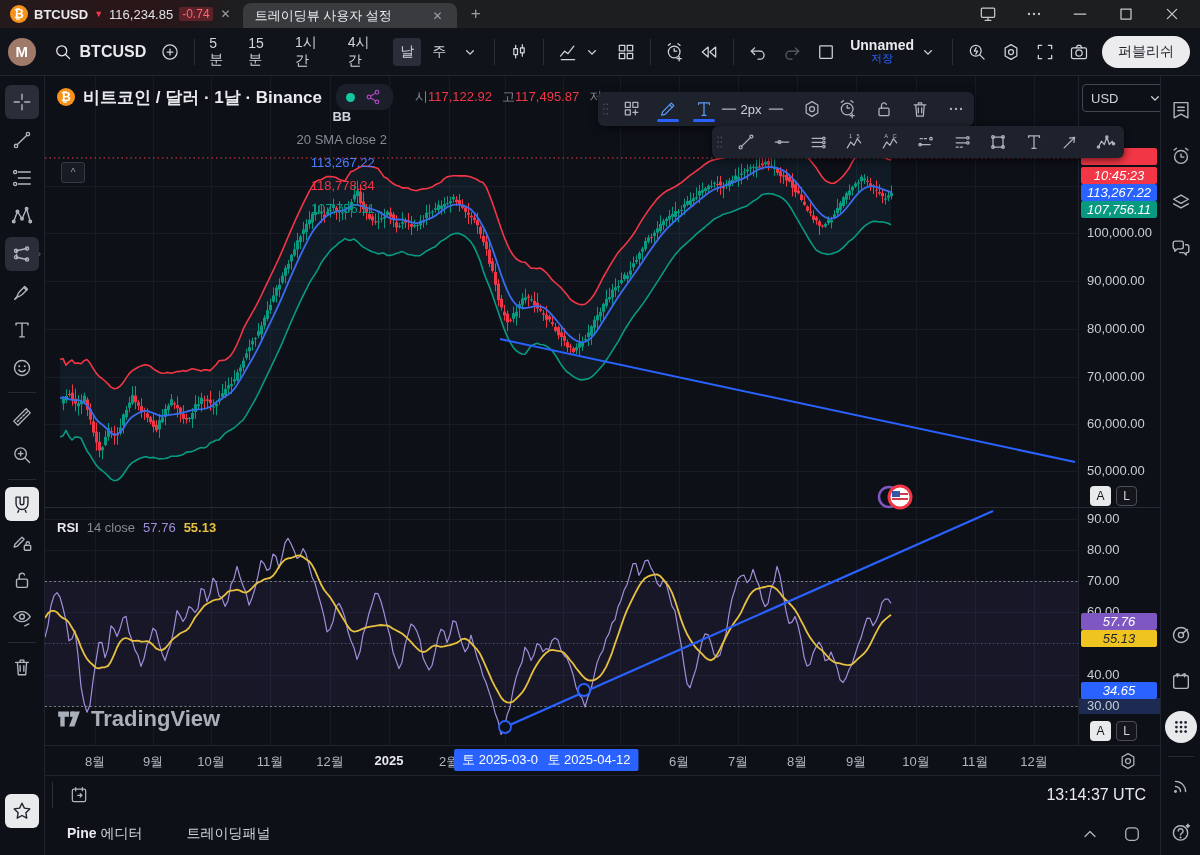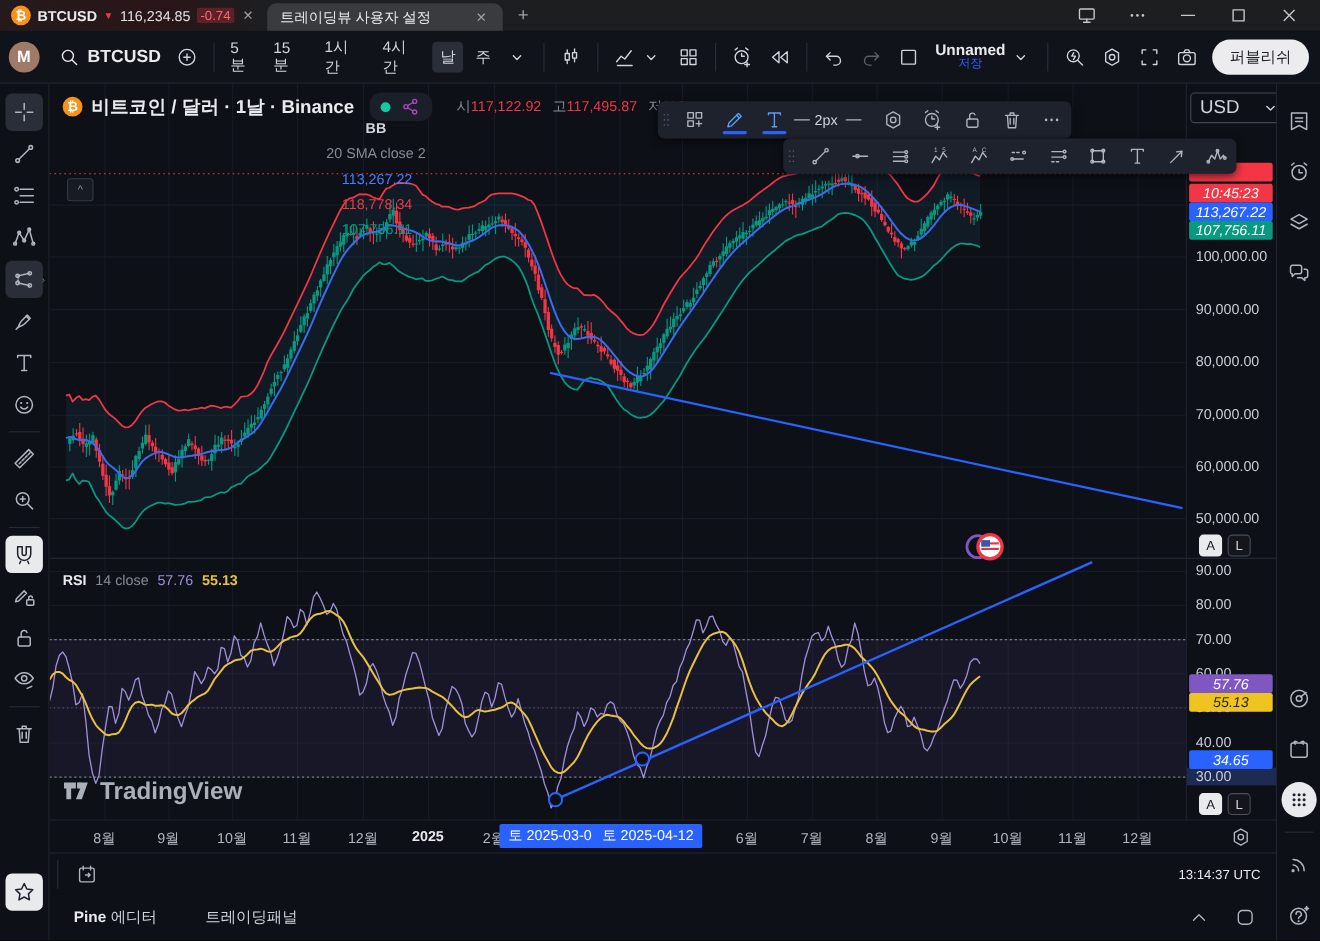--- a/index.html
+++ b/index.html
@@ -64,37 +64,37 @@
   
   .float-bar{background:#1e222d;border-radius:6px;box-shadow:0 2px 8px rgba(0,0,0,.6);display:flex;align-items:center;z-index:10;padding:0 0;}
   #float-row1{left:598px;top:92px;height:34px;}
   #float-row2{left:712px;top:126px;height:32px;}
   .fb-btn{width:36px;height:28px;display:flex;align-items:center;justify-content:center;color:#b2b5be;position:relative;}
   .fb-btn .usel{position:absolute;left:7px;bottom:1px;width:22px;height:3px;border-radius:2px;background:#2962ff;}
   .fb-btn.blue{color:#5b9cf6;}
   .fb-handle{color:#5a5e68;width:16px;display:flex;align-items:center;justify-content:center;}
   .fb-wtext{font-size:13px;color:#d1d4dc;margin-left:2px;}
   
-  #usd-dd{left:1082px;top:84px;width:74px;height:26px;border:1px solid #434651;border-radius:4px;display:flex;align-items:center;justify-content:space-between;padding:0 8px;font-size:17px;color:#d1d4dc;z-index:11;background:#0d1017;}
+  #usd-dd{left:1082px;top:84px;width:74px;height:26px;border:1px solid #434651;border-radius:4px;display:flex;align-items:center;justify-content:space-between;padding:0 8px;font-size:13px;color:#d1d4dc;z-index:11;background:#0d1017;}
   
   #price-axis{left:1078px;top:75px;width:82px;height:670px;border-left:1px solid #20242e;z-index:4;}
   .ax-lb{position:absolute;left:8px;font-size:13px;color:#c9ccd4;white-space:nowrap;}
   .badge{position:absolute;left:2px;width:76px;height:17px;border-radius:2px;color:#fff;font-size:13px;display:flex;align-items:center;justify-content:center;white-space:nowrap;font-style:italic;}
   .al-pair{position:absolute;display:flex;gap:5px;z-index:5;}
   .al-a{width:21px;height:20px;background:#e9eaec;color:#14161c;border-radius:4px;font-size:12px;display:flex;align-items:center;justify-content:center;}
   .al-l{width:21px;height:20px;background:#14161c;color:#d1d4dc;border:1px solid #4a4e59;border-radius:4px;font-size:12px;display:flex;align-items:center;justify-content:center;box-sizing:border-box;}
   #time-axis{left:45px;top:745px;width:1115px;height:30px;border-top:1px solid #20242e;z-index:4;background:#0d1017;}
   .month-lb{position:absolute;top:7px;font-size:13px;color:#b2b5be;transform:translateX(-50%);white-space:nowrap;}
   .month-lb.bold{color:#e8eaed;font-weight:bold;}
   .date-badge{position:absolute;top:3px;height:22px;background:#2962ff;color:#fff;font-size:13px;border-radius:2px;display:flex;align-items:center;padding:0 8px;transform:translateX(-50%);white-space:nowrap;z-index:5;}
   #ta-gear{position:absolute;right:22px;top:5px;color:#b2b5be;}
   
   #range-bar{left:45px;top:775px;width:1115px;height:37px;border-top:1px solid #20242e;border-bottom:1px solid #20242e;display:flex;align-items:center;z-index:4;background:#0d1017;font-size:14px;}
   .rg-btn{padding:4px 9px;color:#d1d4dc;border-radius:4px;}
-  #range-clock{margin-left:auto;margin-right:14px;color:#e8eaed;font-size:12px;}
+  #range-clock{margin-left:auto;margin-right:14px;color:#e8eaed;font-size:16px;}
   
   #bottom-tabs{left:45px;top:812px;width:1115px;height:43px;display:flex;align-items:center;z-index:4;background:#0d1017;font-size:14px;}
   .bt-tab{padding:0 22px;color:#d1d4dc;display:flex;gap:4px;}
   .bt-tab b{color:#e8eaed;}
   #bt-icons{margin-left:auto;display:flex;gap:22px;margin-right:18px;color:#b2b5be;}
   
   #watermark{left:56px;top:706px;z-index:3;display:flex;align-items:center;gap:9px;color:#aab0ba;font-size:22px;font-weight:bold;}
 </style>
 </head>
 <body>

